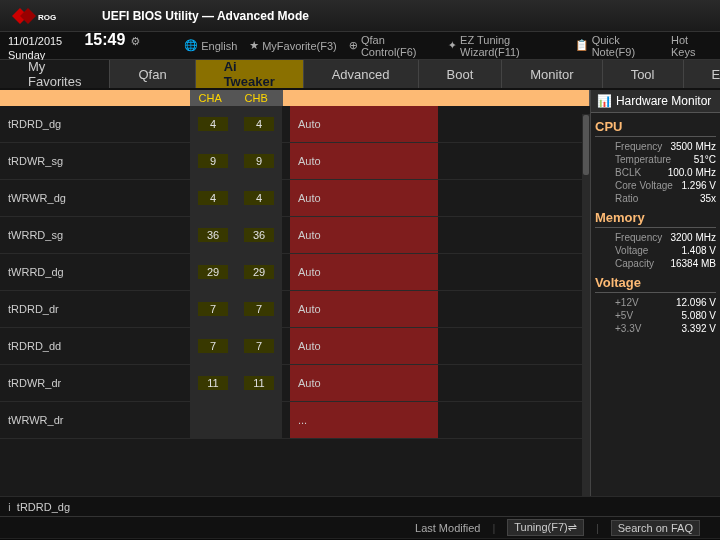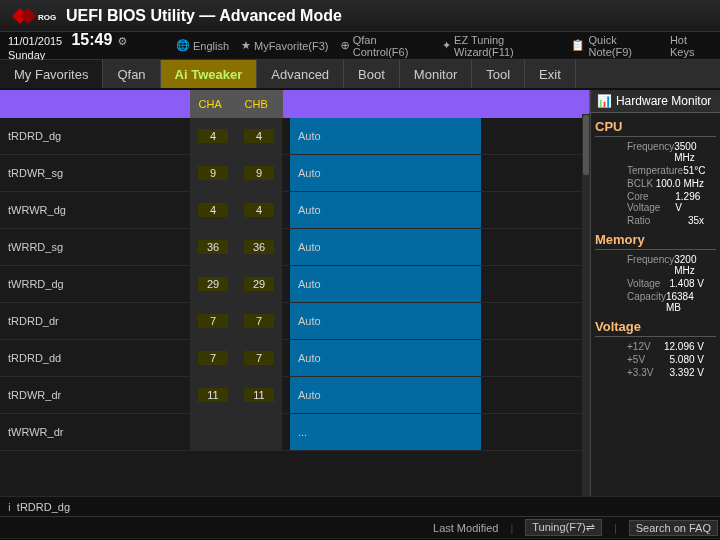--- a/index.html
+++ b/index.html
@@ -15,74 +15,75 @@
     }
 
     
     #title-bar {
       background: linear-gradient(180deg, #2a2a2a 0%, #1a1a1a 100%);
       height: 32px;
       display: flex;
       align-items: center;
       padding: 0 8px;
       border-bottom: 1px solid #333;
+      gap: 36px;
     }
     #logo {
       width: 50px;
       height: 28px;
       margin-right: 8px;
       display: flex;
       align-items: center;
     }
     #logo svg { width: 48px; height: 24px; }
     #title-text {
       color: #fff;
-      font-size: 16px;
+      font-size: 12px;
       font-weight: bold;
     }
 
     
     #status-bar {
       background: #111;
       height: 28px;
       display: flex;
       align-items: center;
       padding: 0 8px;
       border-bottom: 1px solid #333;
       gap: 12px;
     }
     #datetime { color: #eee; font-size: 11px; }
-    #datetime .time { font-size: 16px; font-weight: bold; color: #fff; }
+    #datetime .time { font-size: 16px; font-weight: bold; color: #fff; margin-left: 13px; }
     .status-item {
       display: flex;
       align-items: center;
       gap: 3px;
       color: #aaa;
       font-size: 11px;
       cursor: pointer;
     }
 
     
     #main-nav {
       background: #2d2d2d;
       height: 30px;
       display: flex;
       align-items: stretch;
       border-bottom: 2px solid #111;
     }
     .nav-item {
-      padding: 0 14px;
+      padding: 0 28px;
       display: flex;
       align-items: center;
       cursor: pointer;
       font-size: 13px;
       color: #ccc;
       border-right: 1px solid #444;
     }
-    .nav-item.active { background: #8a7000; color: #bef264; font-weight: bold; }
+    .nav-item.active { background: #8a7000; color: #0f172a; font-weight: bold; }
     .nav-item.first { background: #1a1a1a; }
 
     
     #content {
       display: flex;
       height: calc(540px - 32px - 28px - 30px - 22px - 22px);
     }
 
     
     #left-panel {
@@ -91,22 +92,22 @@
       overflow: hidden;
       position: relative;
     }
 
     
     #settings-table {
       width: 100%;
       border-collapse: collapse;
     }
     .table-header {
-      background: #8b5cf6;
-      height: 28px;
+      background: #fdba74;
+      height: 16px;
     }
     .table-header th {
       color: #ffd700;
       font-size: 11px;
       font-weight: normal;
       padding: 0 8px;
       text-align: left;
       border-right: 1px solid #555;
     }
     .table-row {
@@ -153,35 +154,35 @@
       color: #fdba74;
       font-size: 13px;
       font-weight: bold;
       margin: 4px 0 4px 0;
       padding-bottom: 2px;
       border-bottom: 1px solid #555;
     }
     .hw-row {
       display: flex;
       justify-content: space-between;
-      margin: 2px 12px;
+      margin: 2px 0;
       padding-left: 20px;
     }
     .hw-label { color: #999; font-size: 10px; }
     .hw-value { color: #fff; font-size: 10px; }
     .hw-section { margin-bottom: 6px; }
 
     
     #bottom-info {
       height: 22px;
       background: #111;
       display: flex;
       align-items: center;
       justify-content: flex-end;
-      padding: 0 2px;
+      padding: 0 20px;
       gap: 12px;
       border-top: 1px solid #333;
       font-size: 11px;
       color: #aaa;
     }
     .bottom-btn {
       cursor: pointer;
       padding: 1px 6px;
       background: #2a2a2a;
       border: 1px solid #444;
@@ -235,26 +236,26 @@
     .val-box {
       background: #383800;
       color: #e0e0e0;
       font-size: 11px;
       padding: 1px 6px;
       display: inline-block;
       min-width: 30px;
       text-align: center;
     }
     .auto-box {
-      background: #0369a1;
+      background: #7f1d1d;
       color: #ccc;
       font-size: 11px;
       padding: 12px 8px;
       display: block;
-      width: 191px;
+      width: 148px;
     }
   </style>
 </head>
 <body>
 
 <div id="title-bar">
   <div id="logo">
     <svg viewBox="0 0 48 24" fill="none">
       <polygon points="4,12 12,4 20,12 12,20" fill="#cc0000"></polygon>
       <polygon points="12,12 20,4 28,12 20,20" fill="#990000"></polygon>

